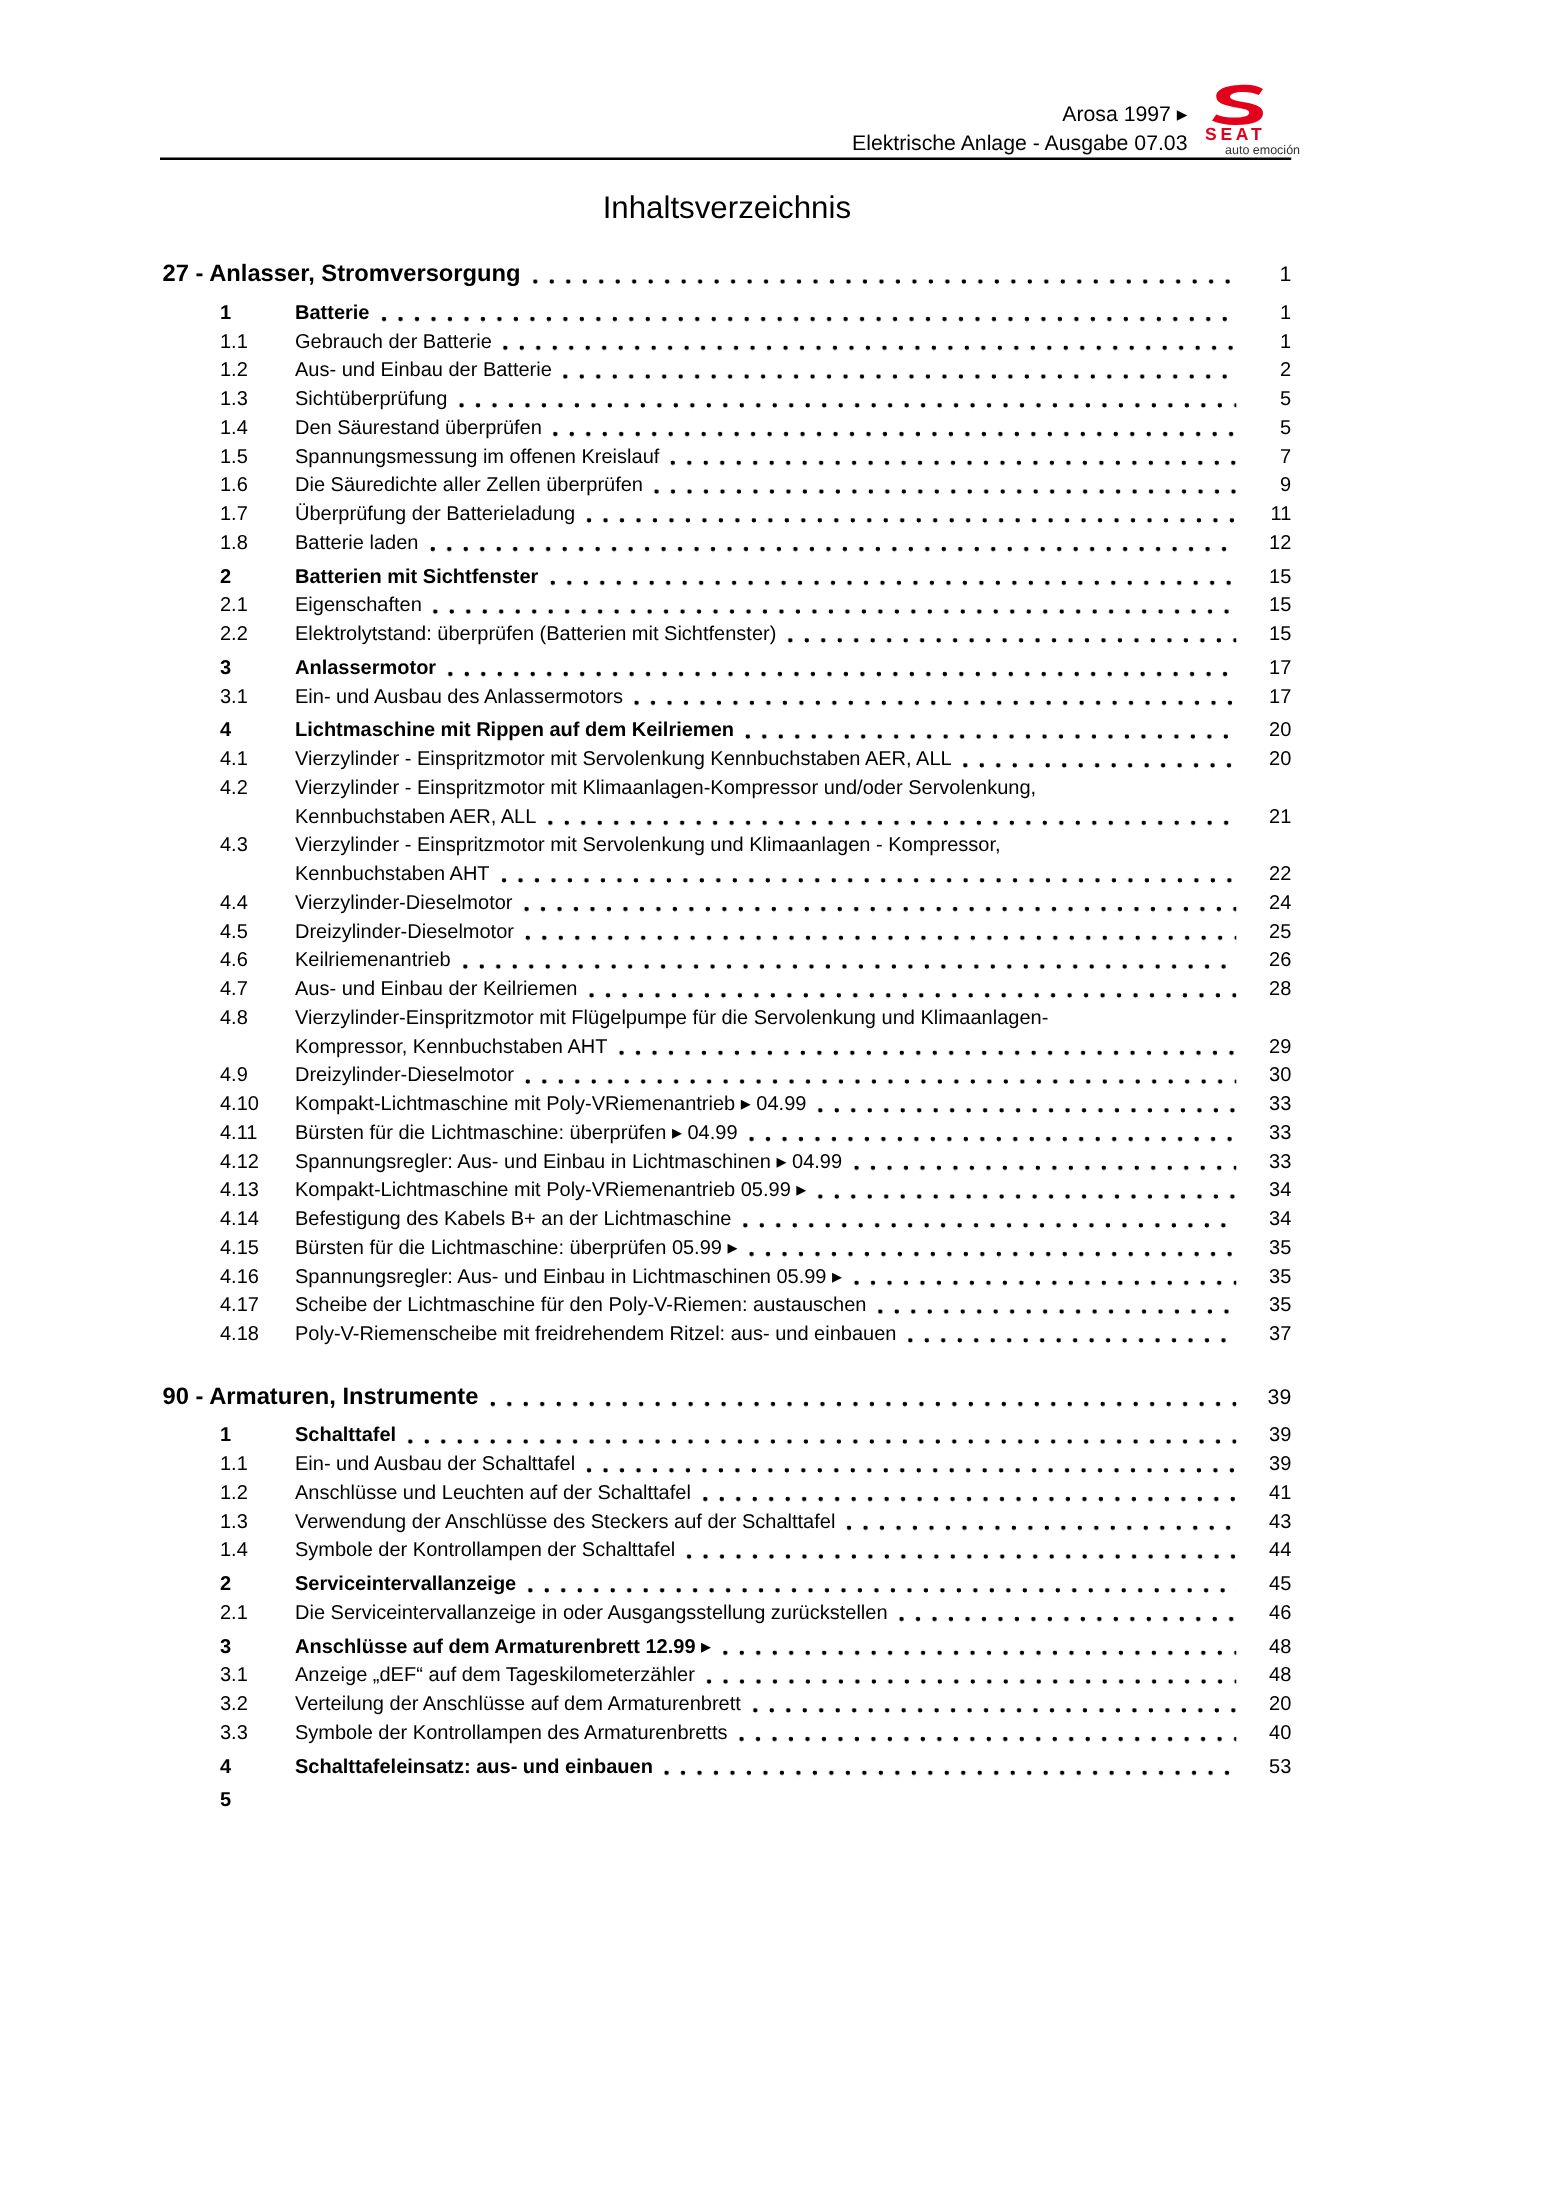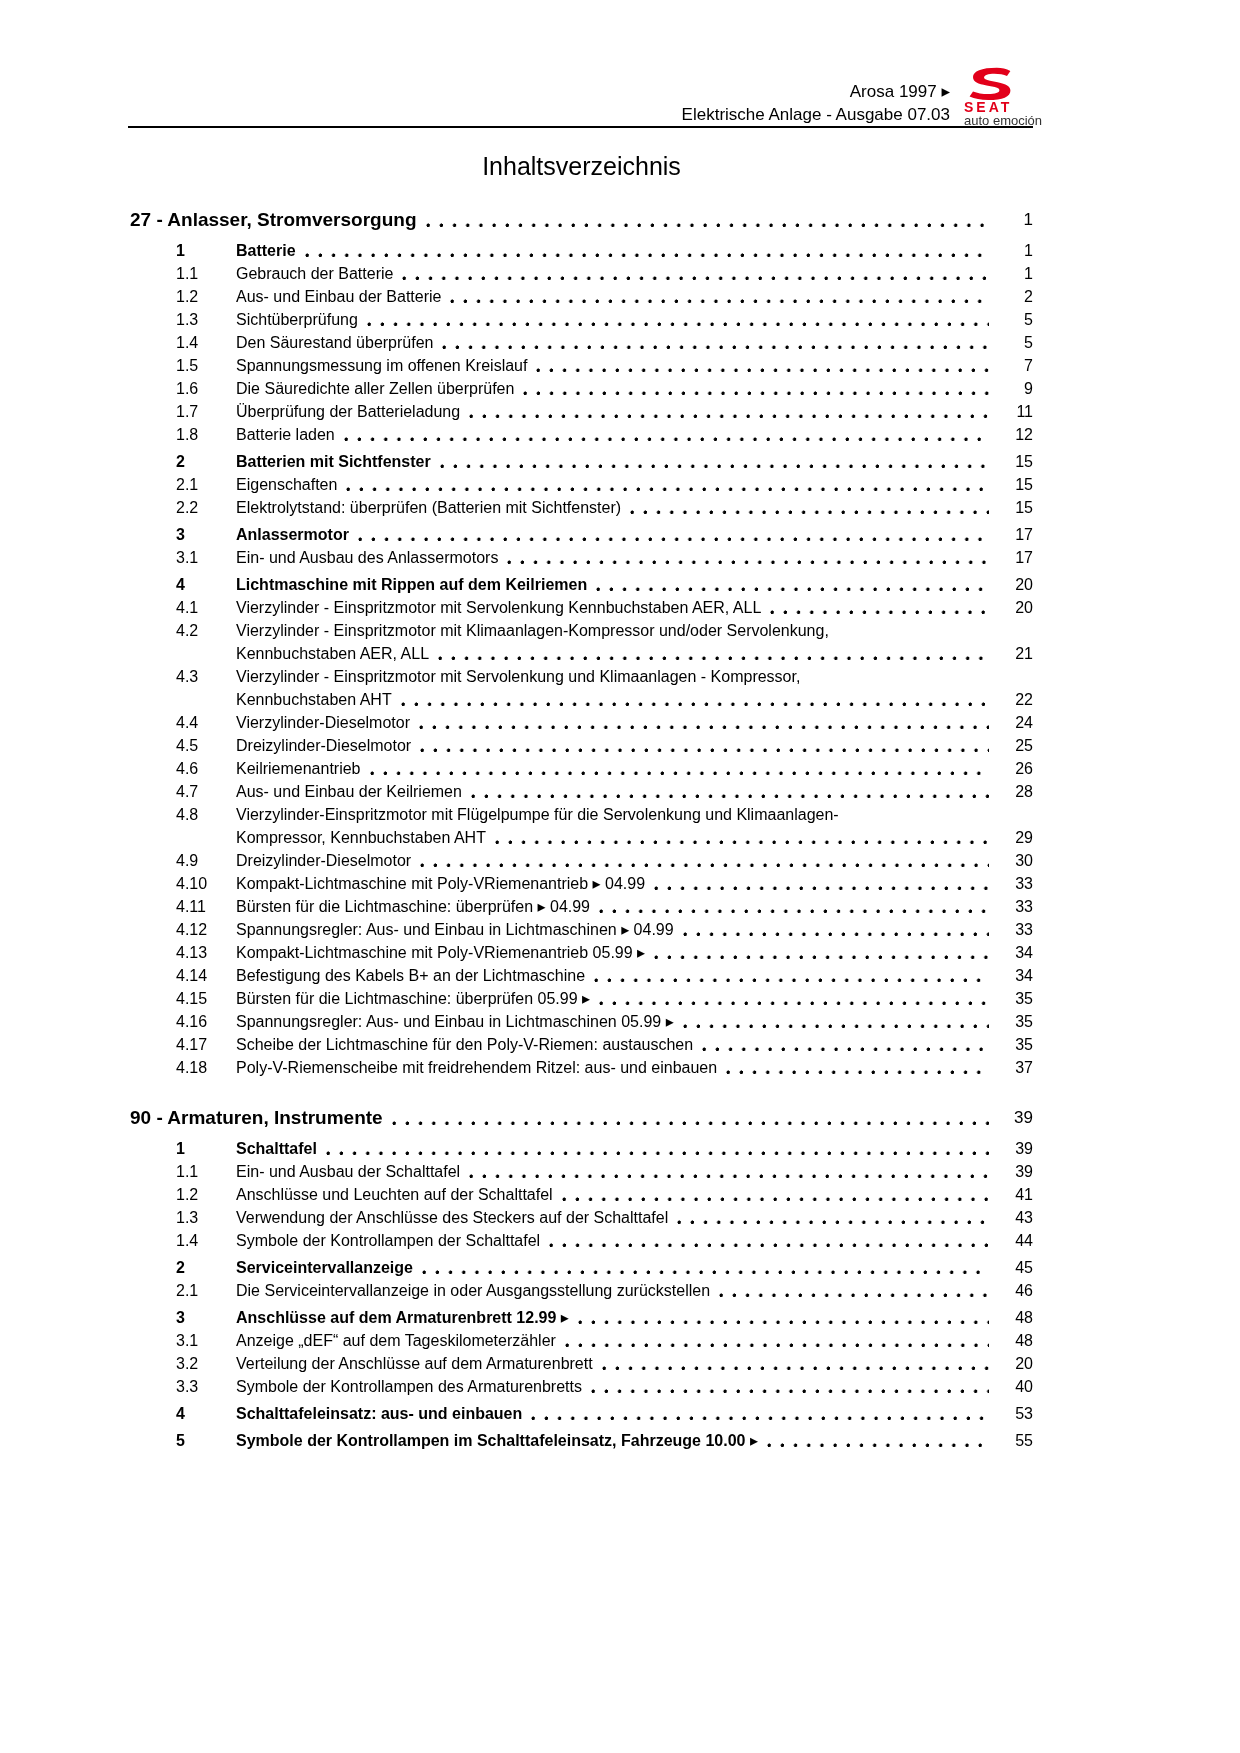--- a/index.html
+++ b/index.html
@@ -35,24 +35,25 @@
     width: 72px;
   }
   .logo svg { display: block; }
   .logo-brand {
     font-weight: 700;
     font-size: 14px;
     letter-spacing: 3px;
     line-height: 15px;
   }
   .logo-tagline {
-    font-size: 13px;
+    font-size: 10px;
     color: #333;
     line-height: 11px;
     white-space: nowrap;
+    margin-left: 16px;
   }
   .header-rule {
     position: absolute;
     top: 126px;
     left: 128px;
     width: 905px;
     height: 2px;
     background: #000;
   }
 
@@ -614,27 +615,20 @@
           <div class="body">
             <div class="lastline">
               <span class="t">Schalttafeleinsatz: aus- und einbauen</span>
               <span class="dots"></span>
               <span class="page-num">53</span>
             </div>
           </div>
         </div>
         <div class="entry bold">
           <span class="num">5</span>
-          <div class="body">
-            <div class="lastline">
-              <span class="t">Symbole der Kontrollampen im Schalttafeleinsatz, Fahrzeuge 10.00 ▸</span>
-              <span class="dots"></span>
-              <span class="page-num">55</span>
-            </div>
-          </div>
         </div>
       </main>
   </div>
 
   <div class="footer">
     <div class="footer-row">
       <span class="footer-label">Inhaltsverzeichnis</span>
       <span class="folio">i</span>
     </div>
   </div>

